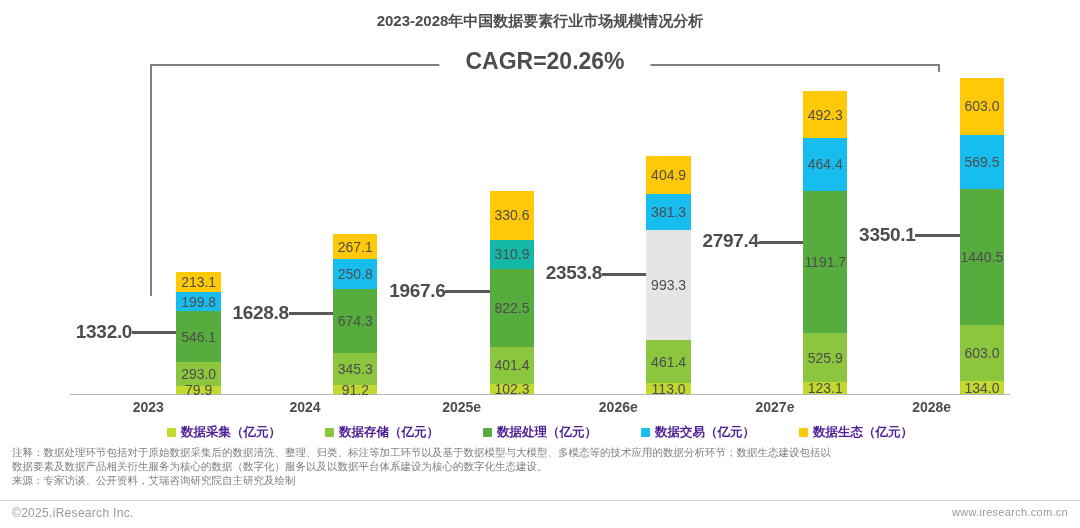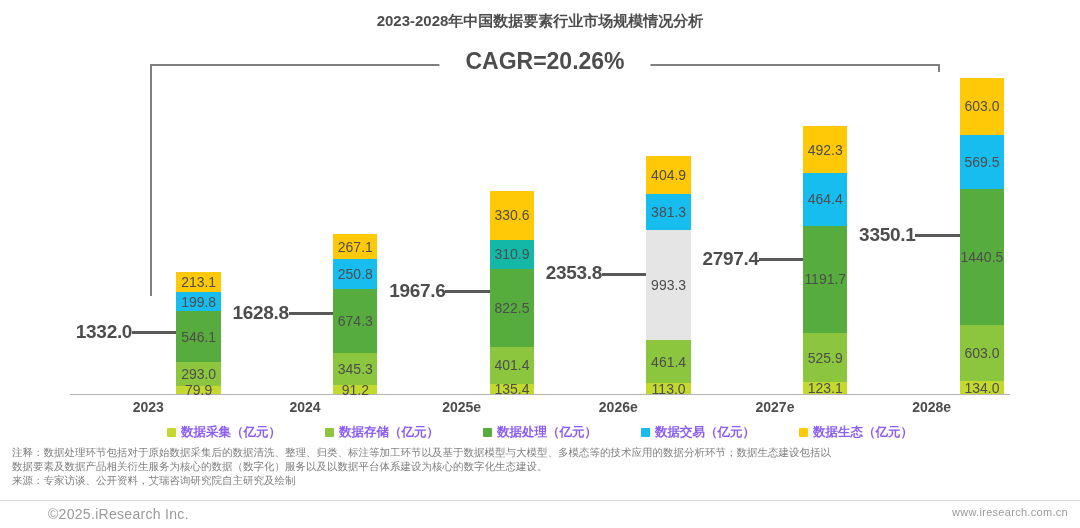--- a/index.html
+++ b/index.html
@@ -133,21 +133,21 @@
     left: 0; top: 424px; width: 1080px;
     display: flex;
     justify-content: center;
     gap: 44px;
   }
   .legend-item {
     display: flex;
     align-items: center;
     gap: 5px;
     font-size: 12.5px;
-    color: #8b5cf6;
+    color: #4c1d95;
     font-weight: bold;
   }
   .legend-swatch {
     width: 9px; height: 9px;
     border-radius: 1px;
     flex: 0 0 auto;
   }
 
   
   .notes {
@@ -162,24 +162,23 @@
 
   
   .footer-rule {
     position: absolute;
     left: 0; top: 500px; width: 1080px; height: 1px;
     background: #d9d9d9;
   }
   .footer-left {
     position: absolute;
     left: 12px; top: 506px;
-    font-size: 14px;
+    font-size: 12px;
     color: #9a9a9a;
     letter-spacing: 0.3px;
-    margin-left: 36px;
   }
   .footer-right {
     position: absolute;
     right: 12px; top: 506px;
     font-size: 11px;
     color: #9a9a9a;
     letter-spacing: 0.3px;
   }
 </style>
 </head>
@@ -239,21 +238,21 @@
             <div class="seg" style="background: rgb(255, 201, 7); height: 25.1944px;">
               <span>267.1</span>
             </div>
           </div>
         </div>
         <div class="bar-col">
           <div class="bar-total">1967.6</div>
           <div class="bar-cap"></div>
           <div class="bar-stack">
             <div class="seg" style="background: rgb(195, 217, 46); height: 9.6495px;">
-              <span>135.4</span>
+              <span>102.3</span>
             </div>
             <div class="seg" style="background: rgb(140, 198, 62); height: 37.8623px;">
               <span>401.4</span>
             </div>
             <div class="seg" style="background: rgb(87, 172, 62); height: 77.5828px;">
               <span>822.5</span>
             </div>
             <div class="seg" style="background: #14b8a6; height: 29.3258px;">
               <span>310.9</span>
             </div>
@@ -286,21 +285,21 @@
         <div class="bar-col">
           <div class="bar-total">2797.4</div>
           <div class="bar-cap"></div>
           <div class="bar-stack">
             <div class="seg" style="background: rgb(195, 217, 46); height: 11.6115px;">
               <span>123.1</span>
             </div>
             <div class="seg" style="background: rgb(140, 198, 62); height: 49.6058px;">
               <span>525.9</span>
             </div>
-            <div class="seg" style="background: rgb(87, 172, 62); height: 107px;">
+            <div class="seg" style="background: rgb(87, 172, 62); height: 142px;">
               <span>1191.7</span>
             </div>
             <div class="seg" style="background: rgb(24, 189, 240); height: 53px;">
               <span>464.4</span>
             </div>
             <div class="seg" style="background: rgb(255, 201, 7); height: 46.4365px;">
               <span>492.3</span>
             </div>
           </div>
         </div>

